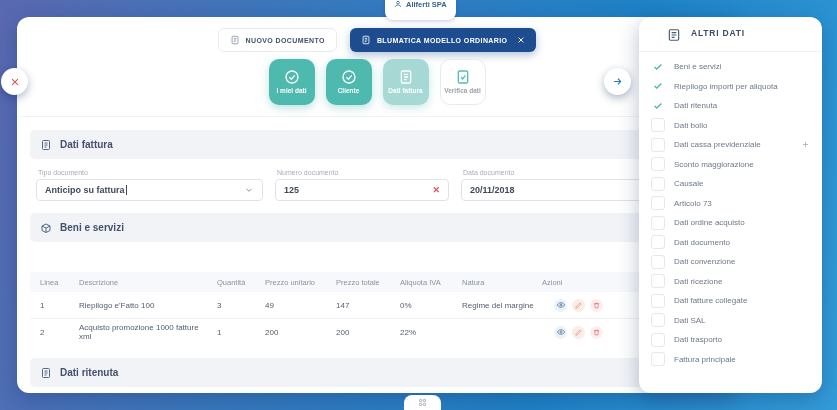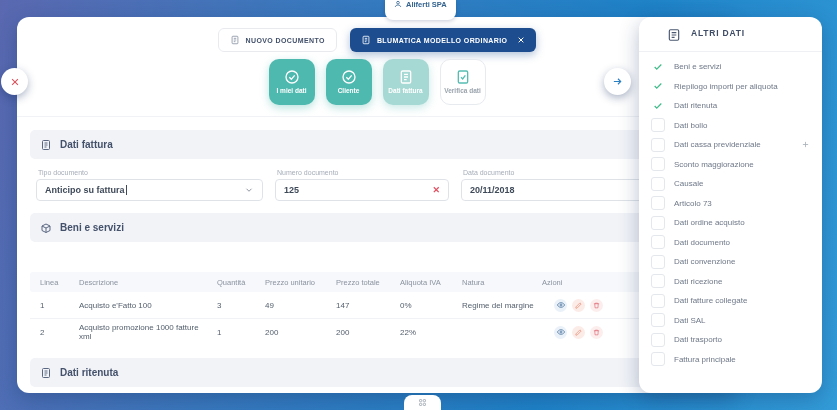--- a/index.html
+++ b/index.html
@@ -266,21 +266,21 @@
           <span>Quantità</span>
           <span>Prezzo unitario</span>
           <span>Prezzo totale</span>
           <span>Aliquota IVA</span>
           <span>Natura</span>
           <span>Azioni</span>
         </div>
       <div>
           <div class="grid-row trow">
     <span>1</span>
-    <span class="cell-desc">Acquisto e'Fatto 100</span>
+    <span class="cell-desc">Riepilogo e'Fatto 100</span>
     <span>3</span>
     <span>49</span>
     <span>147</span>
     <span>0%</span>
     <span>Regime del margine</span>
     <span class="actions">
       <span class="act view">
         <svg width="8" height="8" viewBox="0 0 24 24" fill="none" stroke="currentColor" stroke-width="2">
                   <path d="M1 12s4-7 11-7 11 7 11 7-4 7-11 7S1 12 1 12z"></path>
                   <circle cx="12" cy="12" r="3"></circle>

